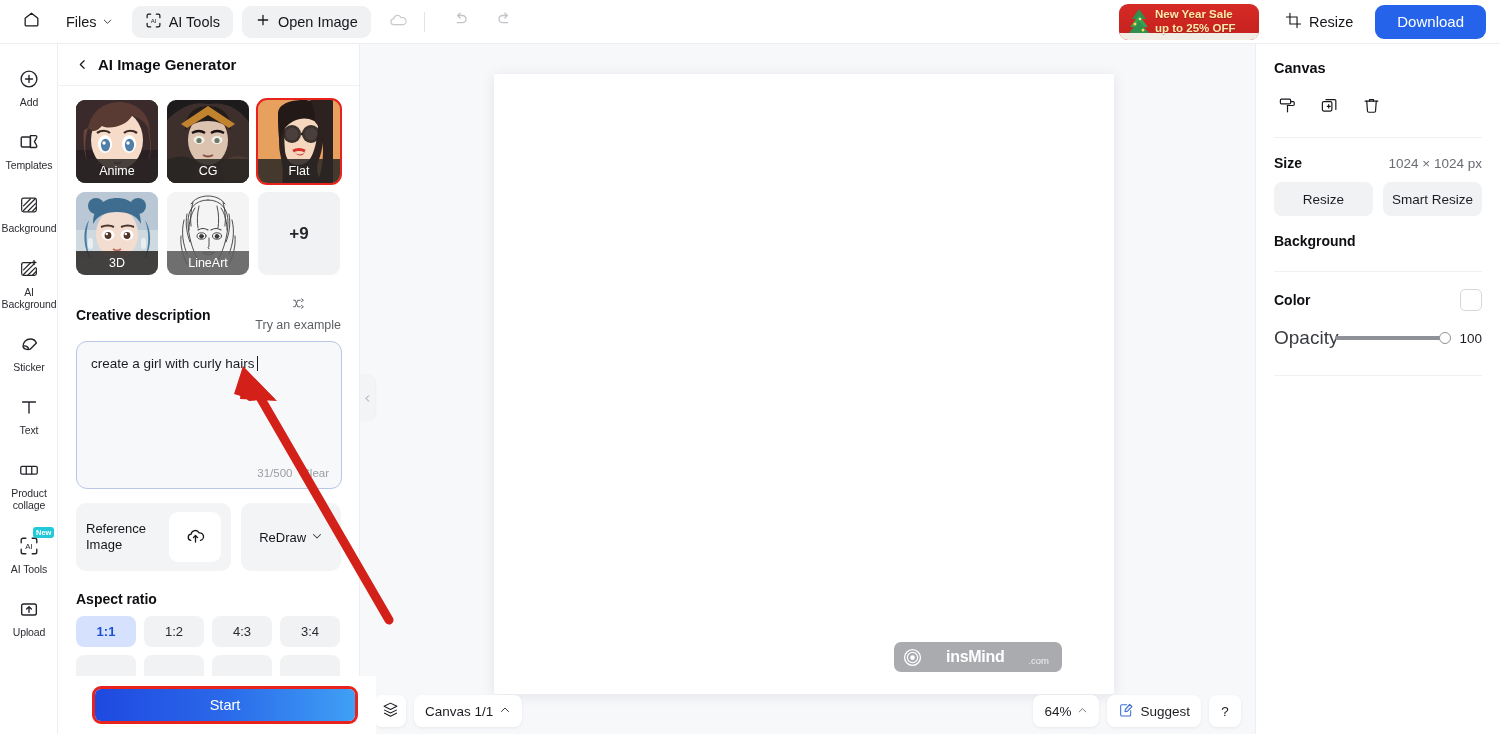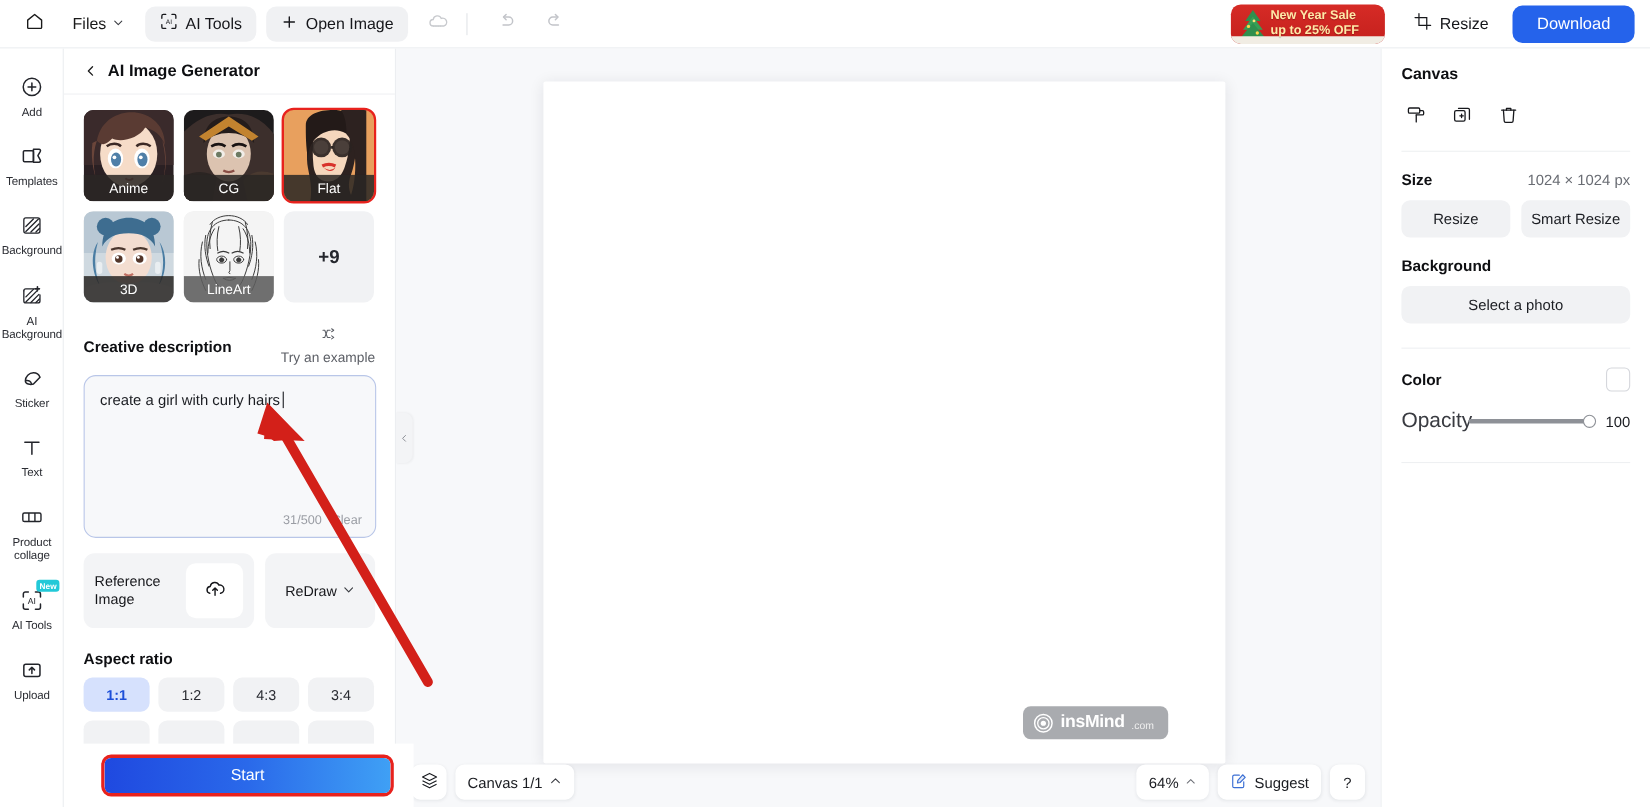--- a/index.html
+++ b/index.html
@@ -240,21 +240,21 @@
   .canvas-sheet {
     position: absolute; left: 134px; top: 30px;
     width: 620px; height: 620px; background: #ffffff;
     box-shadow: 0 2px 14px rgba(20,25,40,.09);
     border-radius: 2px;
   }
   .watermark {
     position: absolute; right: 52px; bottom: 22px;
     height: 30px; padding: 0 13px 0 9px; border-radius: 7px;
     background: rgba(150,152,157,.82);
-    display: flex; align-items: center; gap: 6px;
+    display: flex; align-items: center; gap: 24px;
   }
   .wm-name { font-size: 16px; color: #fff; font-weight: bold; letter-spacing: -.3px; }
   .wm-dom { font-size: 9.5px; color: #efefef; align-self: flex-end; margin-bottom: 6px; }
 
   .statusbar {
     position: absolute; left: 0; right: 0; bottom: 0; height: 46px;
     display: flex; align-items: center; padding: 0 14px;
   }
   .sb-left { display: flex; align-items: center; gap: 8px; }
   .sb-right { margin-left: auto; display: flex; align-items: center; gap: 8px; }
@@ -810,21 +810,20 @@
       <span class="rp-value">1024 × 1024 px</span>
     </div>
     <div class="rp-btns">
       <div class="rp-btn">Resize</div>
       <div class="rp-btn">Smart Resize</div>
     </div>
 
     <div class="rp-row">
       <span class="rp-label">Background</span>
     </div>
-    <div class="rp-full">Select a photo</div>
 
     <div class="rp-divider" style="margin-top:22px"></div>
 
     <div class="rp-row">
       <span class="rp-label">Color</span>
       <span class="swatch"></span>
     </div>
 
     <div class="opacity-row">
       <span class="op-label">Opacity</span>

